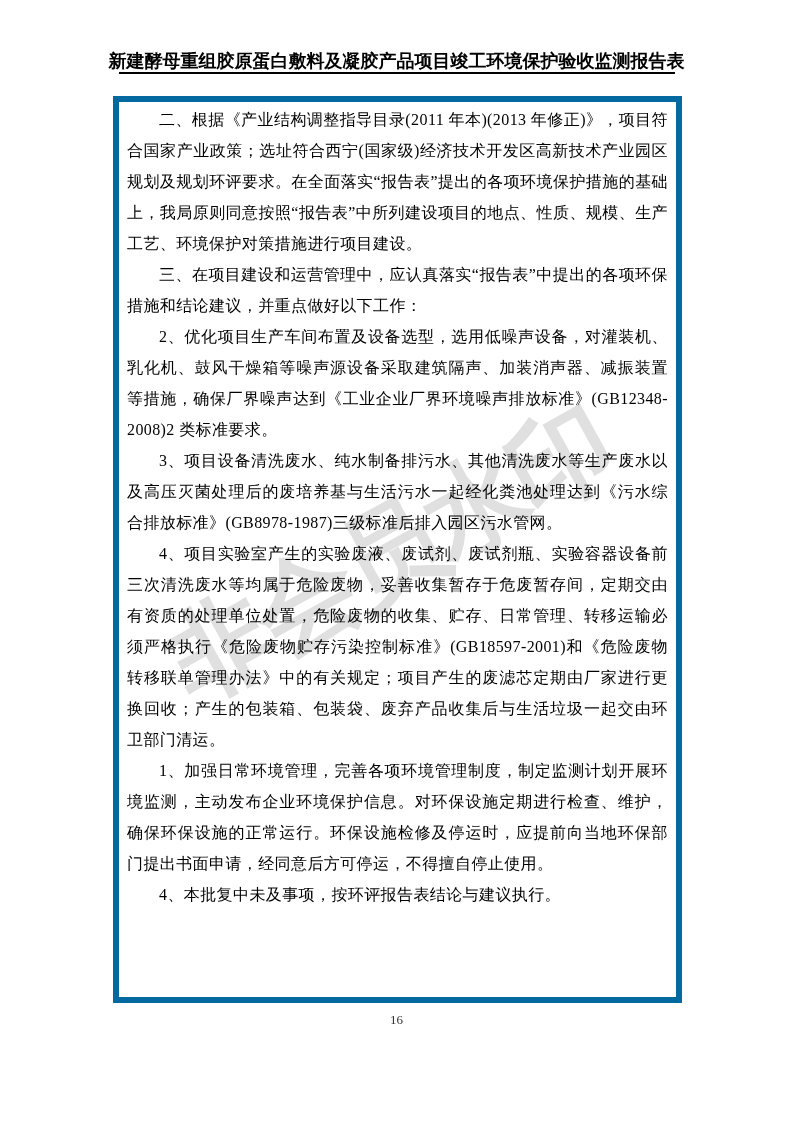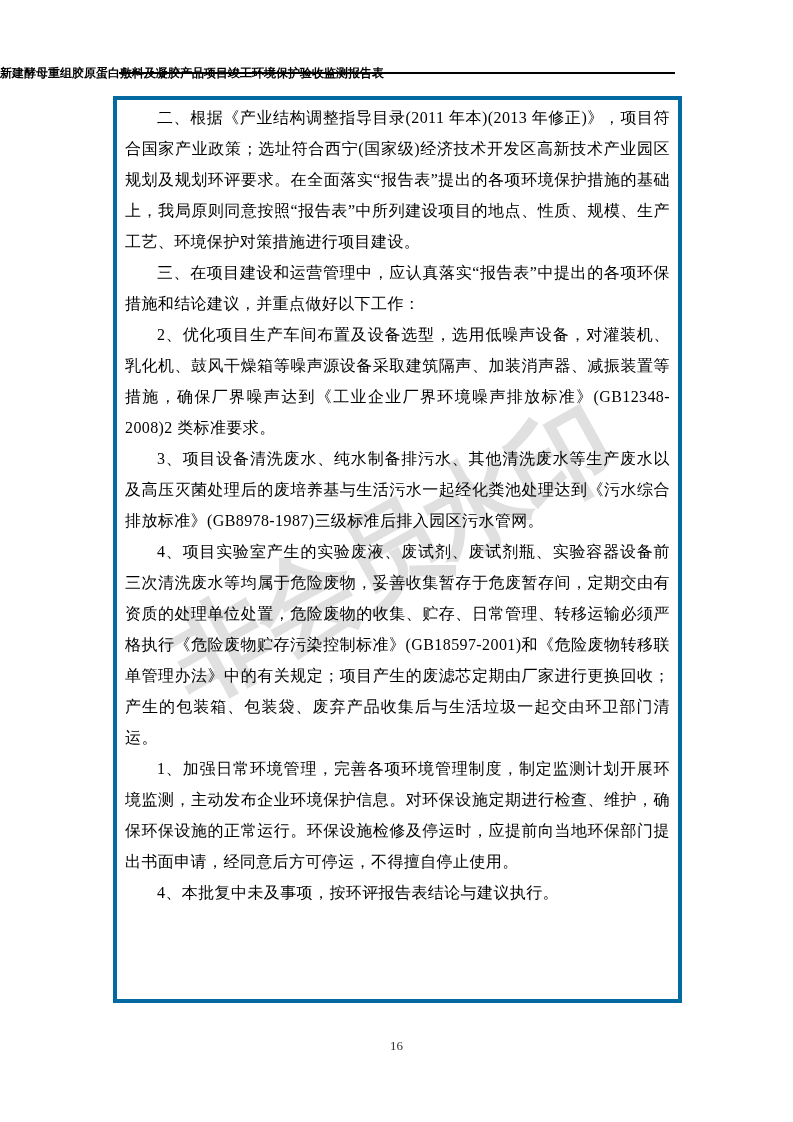--- a/index.html
+++ b/index.html
@@ -21,59 +21,58 @@
     font-size:103px;
     letter-spacing:-6px;
     white-space:nowrap;
     color:#e0e0e0;
     z-index:0;
     user-select:none;
   }
   .header-title{
     position:absolute;
     left:0;top:54px;width:100%;
-    text-align:left;
+    text-align:center;
     font-family:"Liberation Sans","DejaVu Sans",sans-serif;
     font-weight:bold;
-    font-size:12px;
+    font-size:18px;
     line-height:15px;
     z-index:2;
-    margin-top:12px;
   }
   .header-rule{
     position:absolute;
     left:119px;top:72px;
     width:556px;height:0;
     border-top:2px solid #000;
     z-index:2;
   }
   .content-box{
     position:absolute;
     left:113px;top:96px;
     width:569px;height:907px;
-    border:4px solid #0369a1;
+    border:6px solid #0369a1;
     box-sizing:border-box;
     overflow:hidden;
     z-index:1;
   }
   .content-inner{
     padding:2px 8px 0 8px;
   }
   .para{
     margin:0;
     font-size:16px;
     line-height:31px;
     letter-spacing:0.4px;
     text-align:justify;
     text-align-last:left;
     text-indent:2em;
   }
   .page-number{
     position:absolute;
-    left:0;top:1038px;width:100%;
+    left:0;top:1012px;width:100%;
     text-align:center;
     font-size:13px;
     color:#333;
     z-index:2;
   }
 </style>
 </head>
 <body>
 
 <div class="page">

